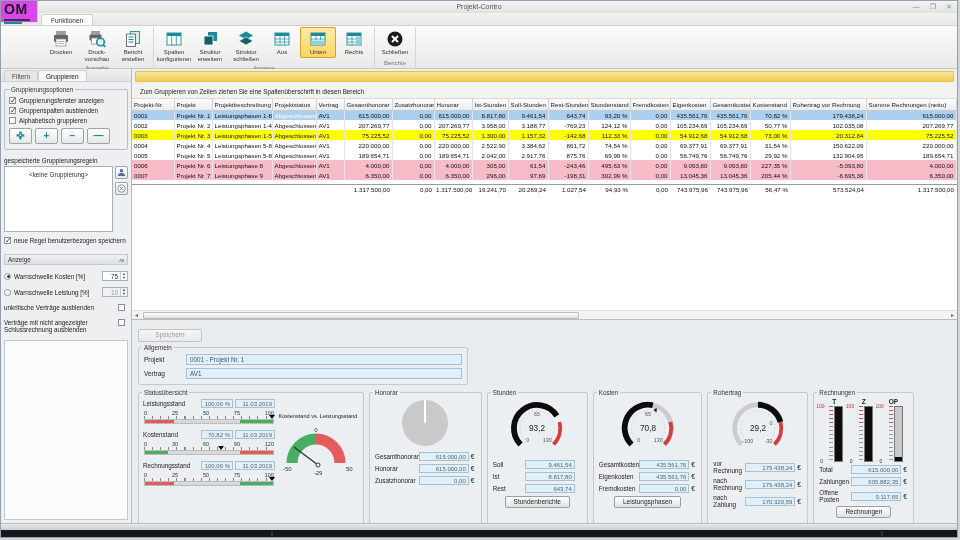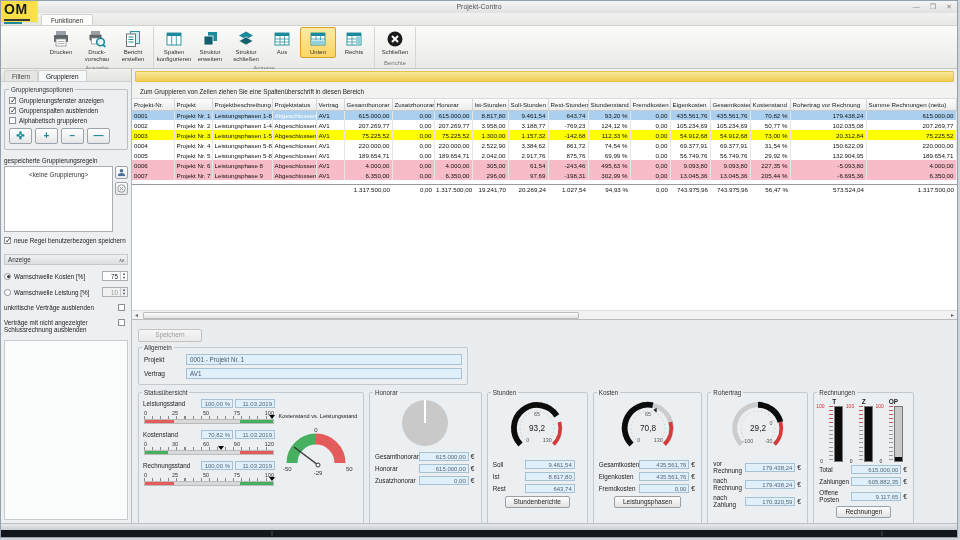--- a/index.html
+++ b/index.html
@@ -5,21 +5,21 @@
   * { margin:0; padding:0; box-sizing:border-box; }
   body { font-family:"Liberation Sans", sans-serif; background:#cfd4d9; }
   .win { position:relative; width:958px; height:538px; background:#eceff2; border:1px solid #94a0ac; overflow:hidden; }
 
   
   .titlebar { height:12px; background:linear-gradient(#f5f5f5,#e1e1e1); position:relative; }
   .title { position:absolute; left:0; right:0; text-align:center; font-size:7px; color:#555; line-height:12px; }
   .winctl { position:absolute; right:5px; top:0; display:flex; gap:10px; font-size:7px; color:#888; line-height:12px; }
   .winctl span { cursor:default; }
 
-  .logo { position:absolute; left:0; top:0; width:37px; height:22px; background:#fde047; border-right:1px solid #ddd; border-bottom:1px solid #ddd; z-index:9; padding:1px 0 0 3px; }
+  .logo { position:absolute; left:0; top:0; width:37px; height:22px; background:#d946ef; border-right:1px solid #ddd; border-bottom:1px solid #ddd; z-index:9; padding:1px 0 0 3px; }
   .logo-om { font-size:14px; font-weight:bold; color:#1a1a1a; line-height:15px; letter-spacing:.5px; }
   .logo-l1 { width:26px; height:2px; background:#3a3a3a; margin-top:2px; }
   .logo-l2 { width:18px; height:2px; background:#1d8a9c; margin-top:1px; }
 
   
   .tabrow { height:13px; background:linear-gradient(#f1f1ef,#e7e7e5); padding-left:40px; border-bottom:1px solid #d2d2d0; display:flex; }
   .rtab { font-size:6.5px; padding:0 9px; line-height:11px; background:#fcfcfb; border:1px solid #cfcfcd; border-bottom:none; border-radius:2px 2px 0 0; margin-top:1px; color:#333; }
   .ribbon { height:43px; background:linear-gradient(#fbfbfa,#e9e9e7); border-bottom:1px solid #c6c6c4; display:flex; padding:1px 1px 0 2px; }
   .rgroup { display:flex; flex-direction:column; padding:0 2px; border-right:1px solid #d6d6d4; }
   .rgroup:first-child { padding-left:40px; }

